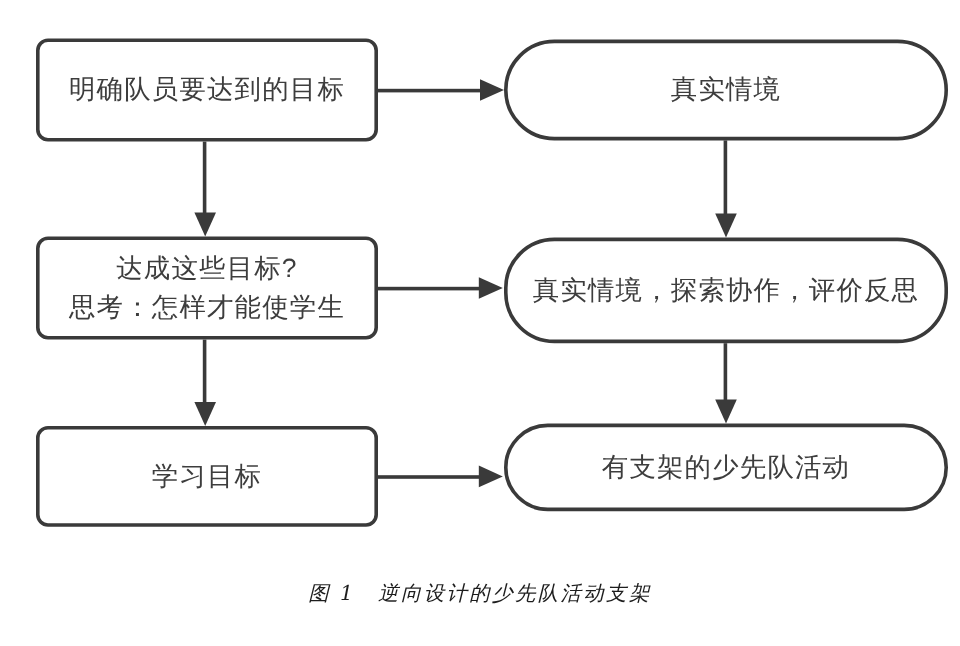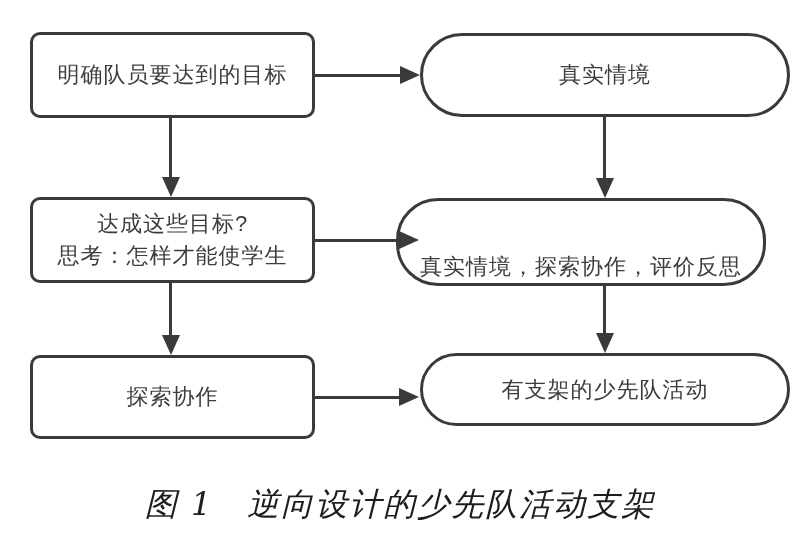--- a/index.html
+++ b/index.html
@@ -33,21 +33,21 @@
   }
   .rect    { border-radius: 10px; }
   .rounded { border-radius: 42px; }
 
   
   .box-l1 { left: 30px;  top: 32px;  width: 285px; height: 86px; }
   .box-l2 { left: 30px;  top: 197px; width: 285px; height: 86px; }
   .box-l3 { left: 30px;  top: 355px; width: 285px; height: 84px; }
   
   .box-r1 { left: 420px; top: 33px;  width: 370px; height: 84px; }
-  .box-r2 { left: 396px; top: 198px; width: 370px; height: 88px; justify-content: flex-end; }
+  .box-r2 { left: 420px; top: 198px; width: 370px; height: 88px; }
   .box-r3 { left: 420px; top: 353px; width: 370px; height: 73px; }
 
   .stem { position: absolute; background: var(--line); }
   .head { position: absolute; width: 0; height: 0; }
   .head-right {
     border-top: 9px solid transparent;
     border-bottom: 9px solid transparent;
     border-left: 20px solid var(--line);
   }
   .head-down {
@@ -74,39 +74,39 @@
   .hstem-3 { left: 315px; top: 396px; width: 86px; height: 3px; }
   .hhead-3 { left: 399px; top: 388px; }
 
   .caption {
     position: absolute;
     left: 0; top: 483px;
     width: 100%;
     text-align: center;
     font-family: "DejaVu Serif", "Liberation Serif", serif;
     font-style: italic;
-    font-size: 32px;
+    font-size: 17px;
     letter-spacing: 2px;
     color: #1d1d1d;
   }
 </style>
 </head>
 <body>
 
 <div class="canvas">
 
   <div class="box rect box-l1">
     <span>明确队员要达到的目标</span>
   </div>
   <div class="box rect box-l2">
     <span>达成这些目标?</span>
     <span>思考：怎样才能使学生</span>
   </div>
   <div class="box rect box-l3">
-    <span>探索协作</span>
+    <span>学习目标</span>
   </div>
 
   <div class="box rounded box-r1">
     <span>真实情境</span>
   </div>
   <div class="box rounded box-r2">
     <span>真实情境，探索协作，评价反思</span>
   </div>
   <div class="box rounded box-r3">
     <span>有支架的少先队活动</span>

